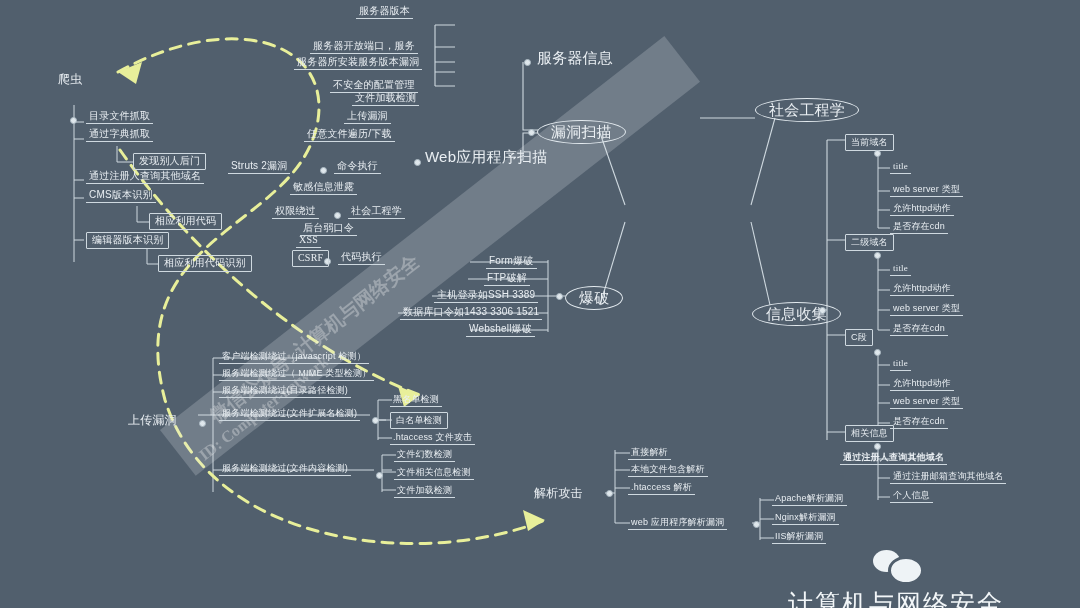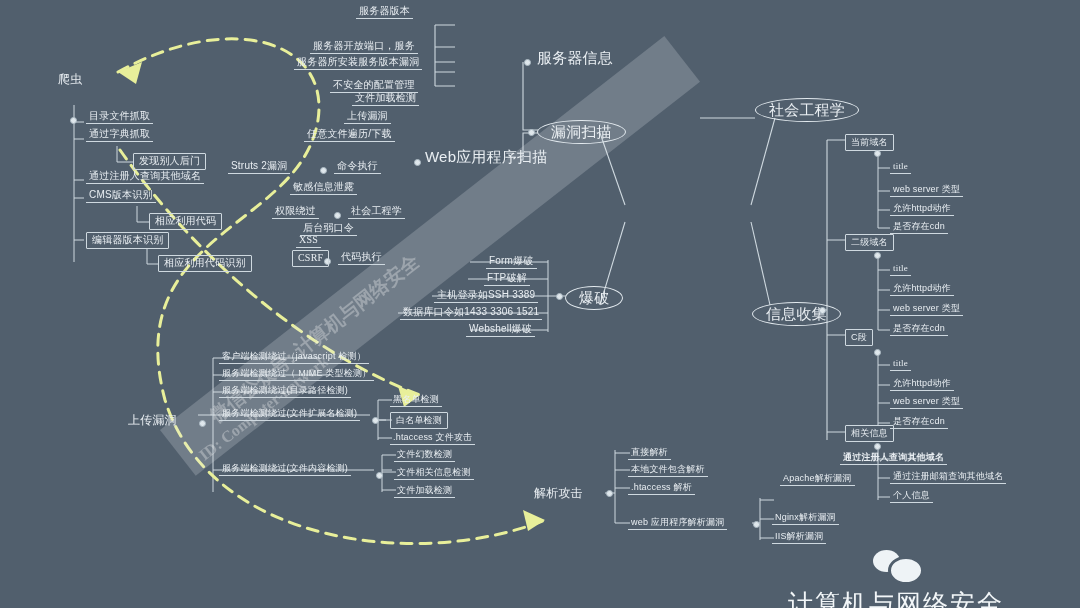--- a/index.html
+++ b/index.html
@@ -203,21 +203,21 @@
   <div class="lbl ul xs" style="left:394px;top:466px;">文件相关信息检测</div>
   <div class="lbl ul xs" style="left:394px;top:484px;text-align:center;">文件加载检测</div>
 
   <div class="lbl mid" style="left:534px;top:487px;">解析攻击</div>
   <div class="dot" style="left:606px;top:490px;"></div>
   <div class="lbl ul xs" style="left:628px;top:446px;">直接解析</div>
   <div class="lbl ul xs" style="left:628px;top:463px;">本地文件包含解析</div>
   <div class="lbl ul xs" style="left:628px;top:481px;">.htaccess 解析</div>
   <div class="lbl ul xs" style="left:628px;top:516px;">web 应用程序解析漏洞</div>
   <div class="dot" style="left:753px;top:521px;"></div>
-  <div class="lbl ul xs" style="left:772px;top:472px;margin-left:8px;">Apache解析漏洞</div>
+  <div class="lbl ul xs" style="left:772px;top:492px;">Apache解析漏洞</div>
   <div class="lbl ul xs" style="left:772px;top:511px;">Nginx解析漏洞</div>
   <div class="lbl ul xs" style="left:772px;top:530px;">IIS解析漏洞</div>
 
   <div id="logo">
     <div class="bub">
       <div class="b1"></div>
         <div class="b2"></div>
     </div>
     <div class="t">计算机与网络安全</div>
   </div>

